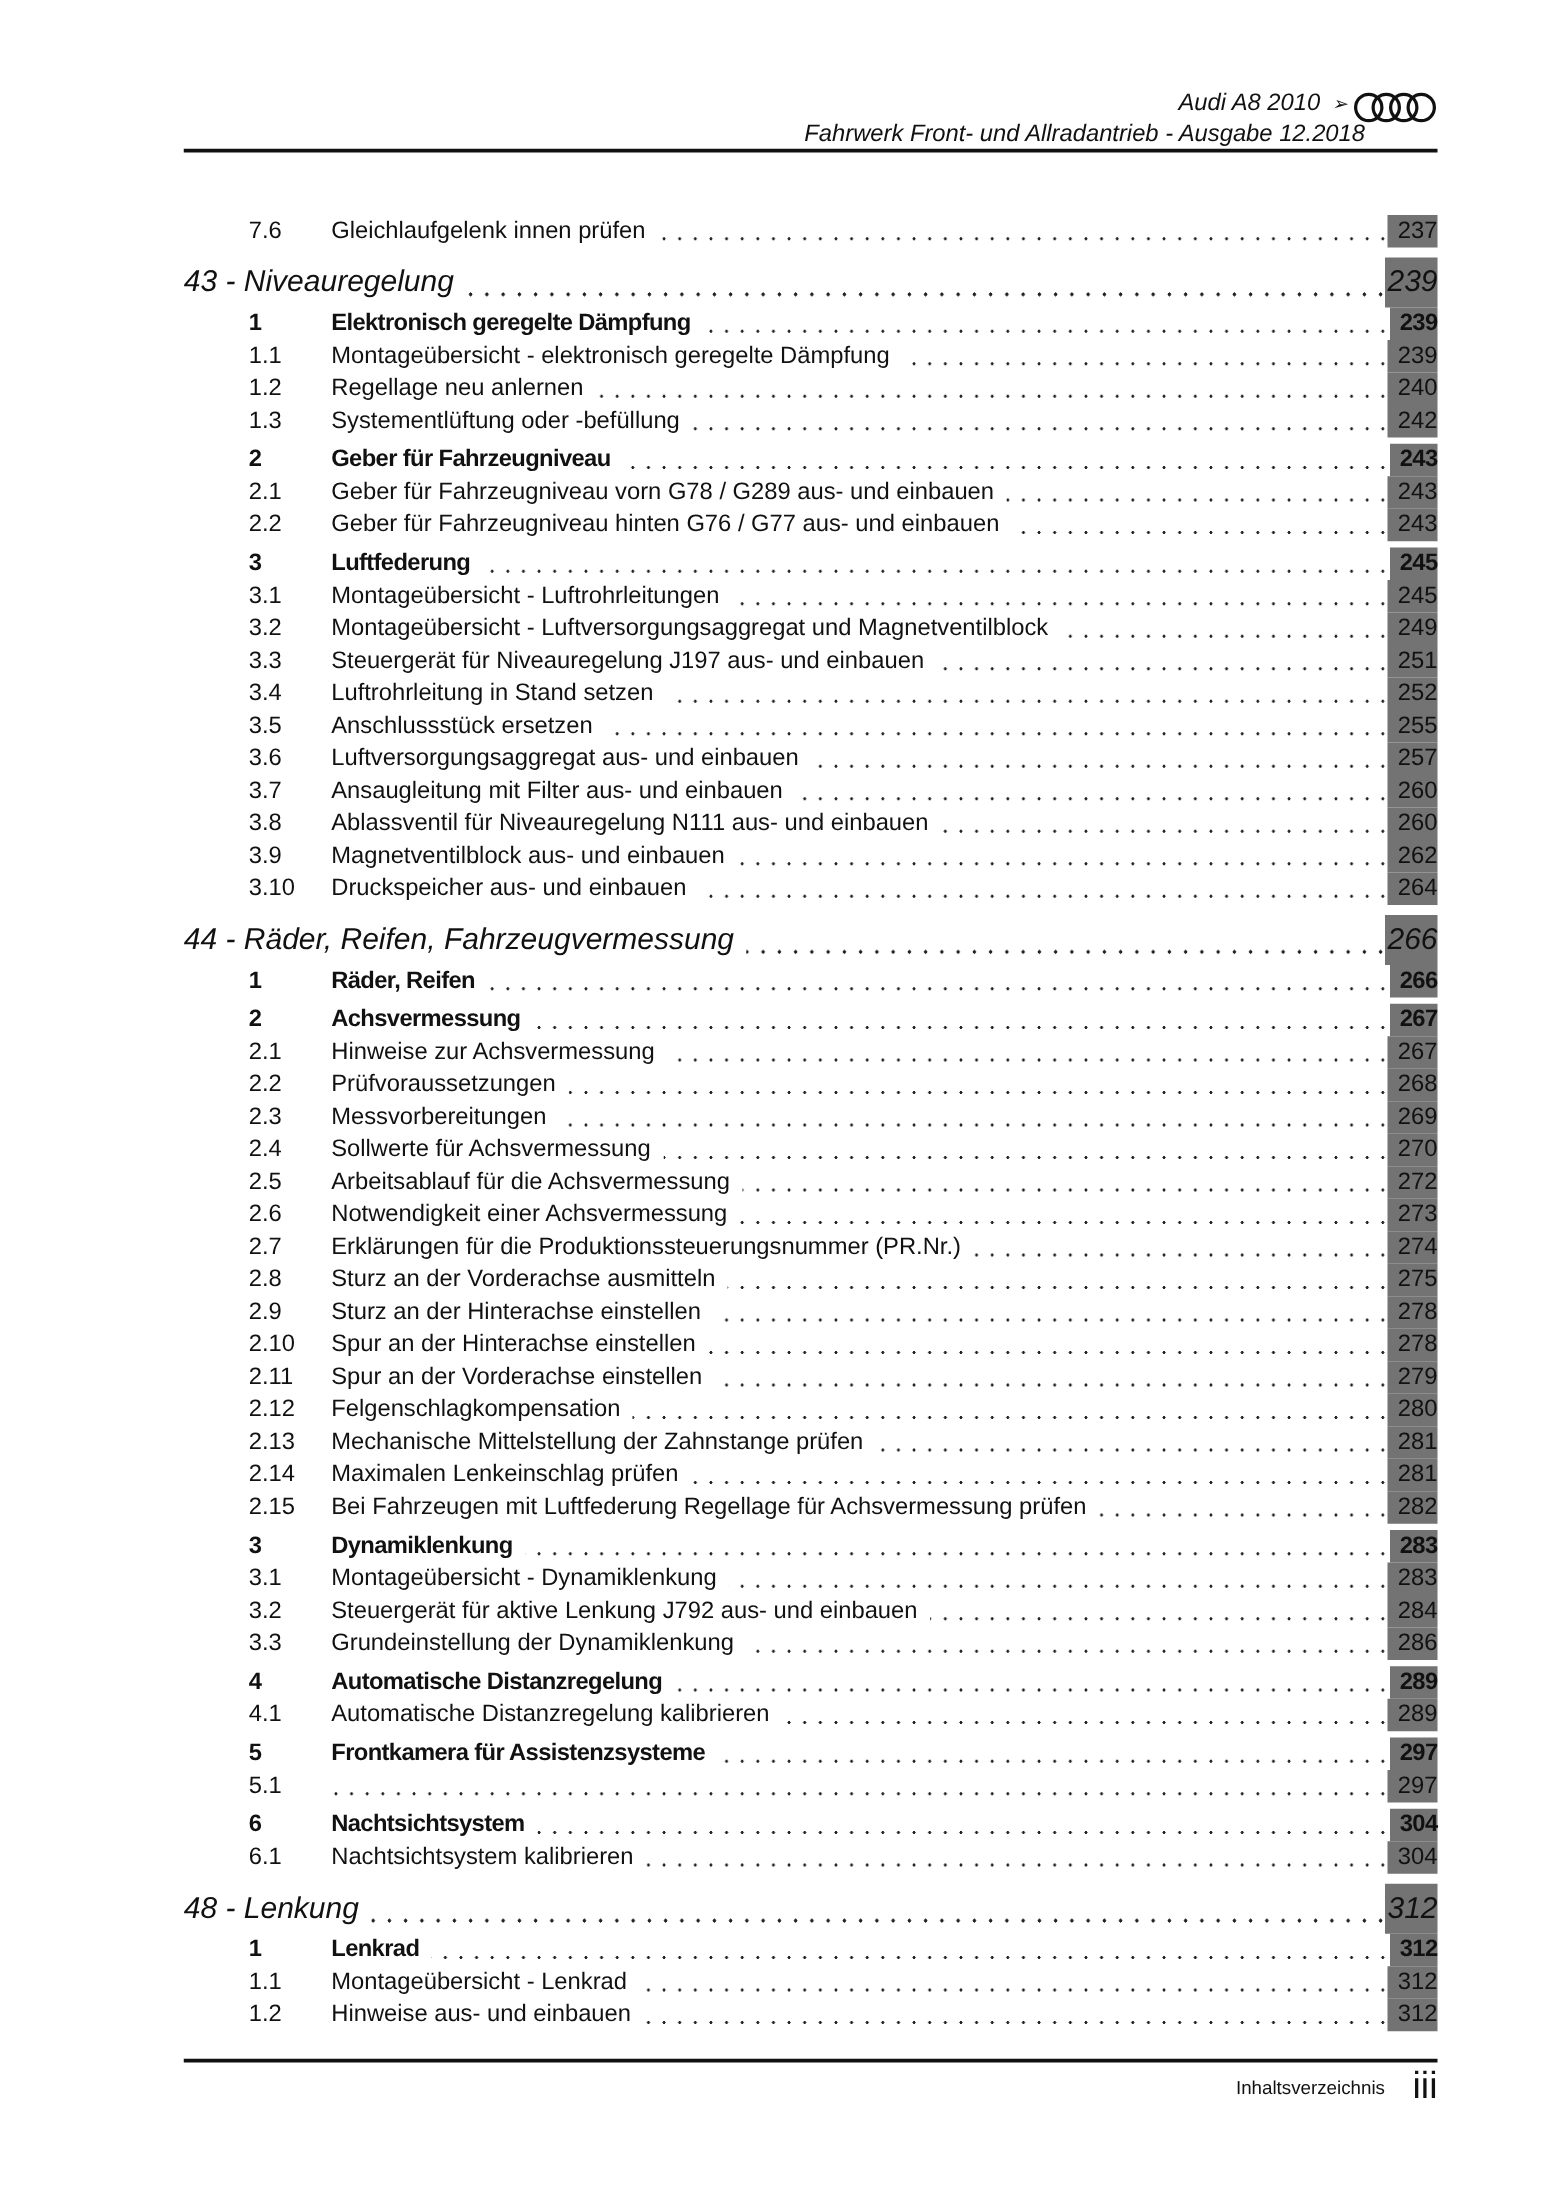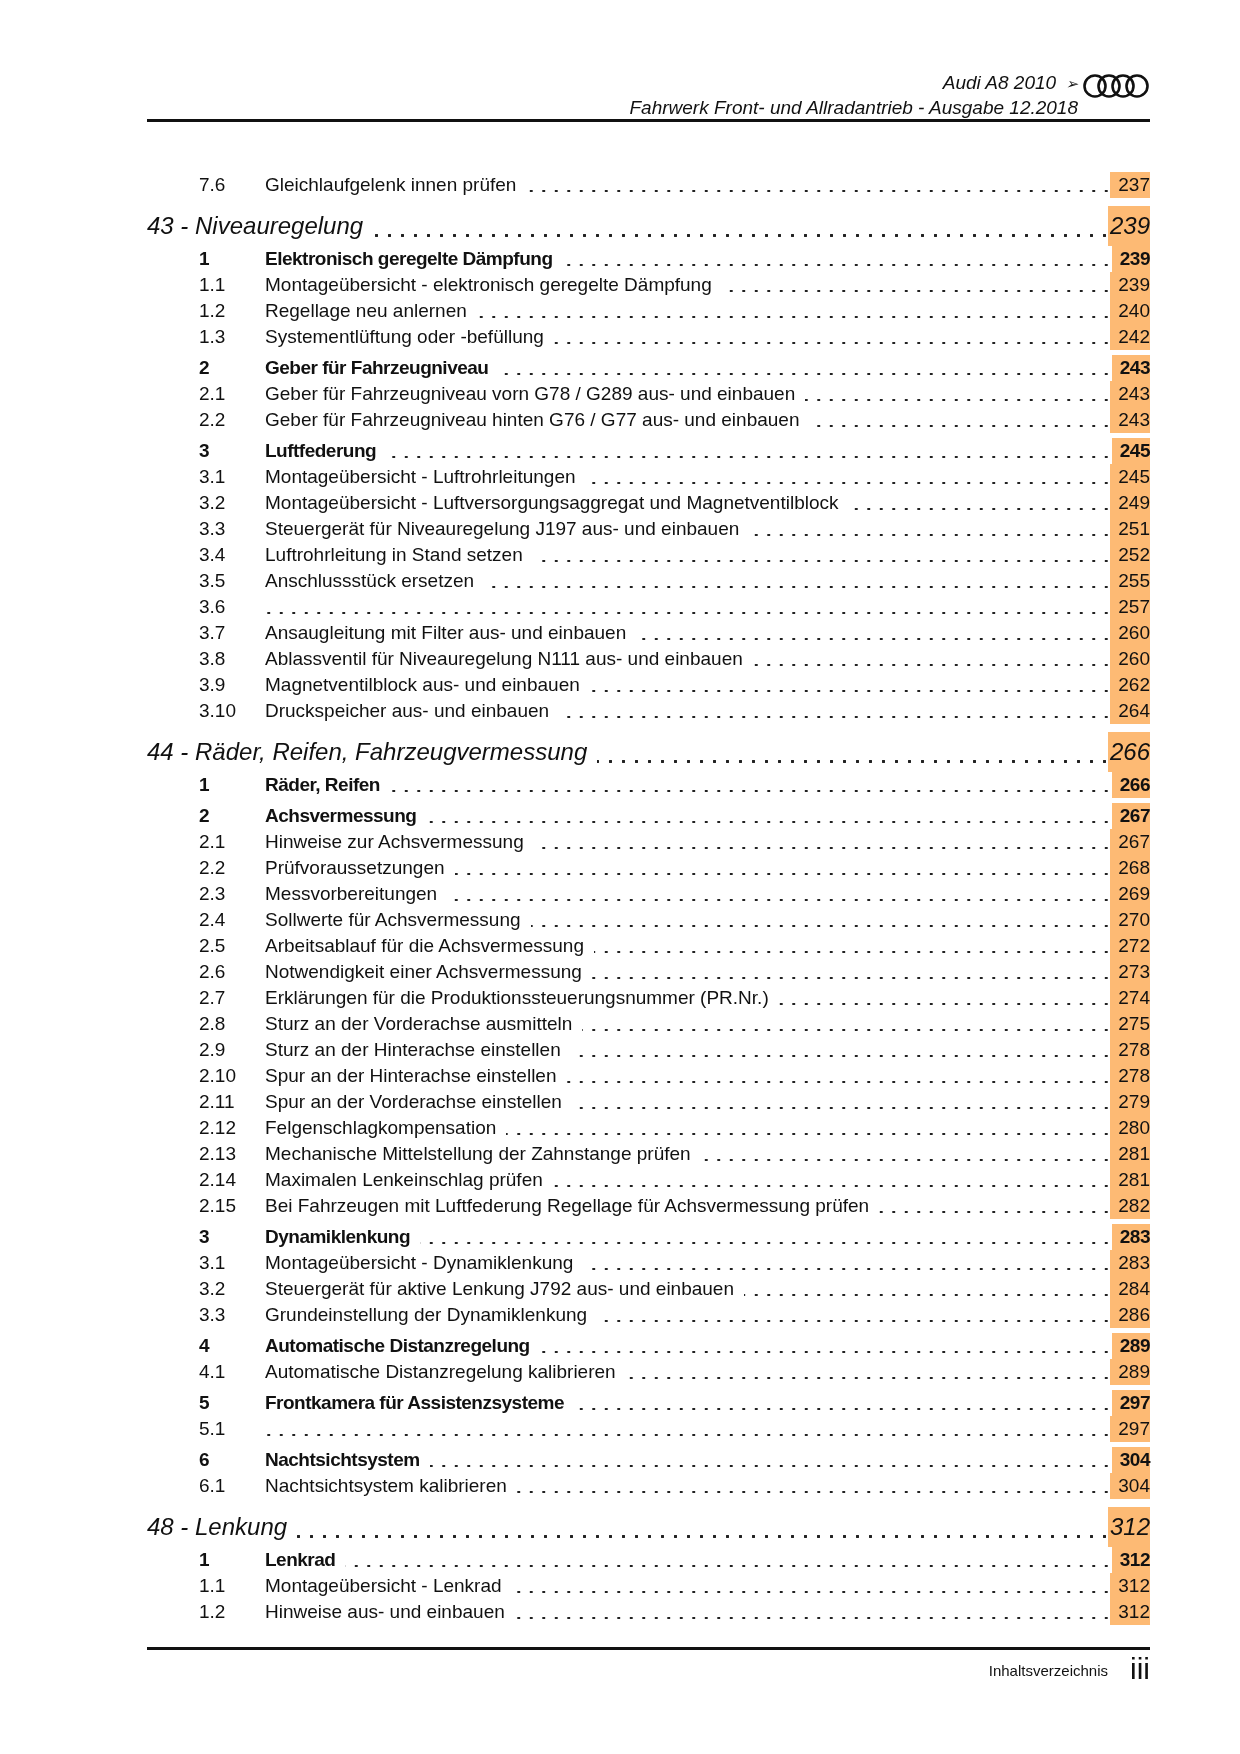--- a/index.html
+++ b/index.html
@@ -1,30 +1,30 @@
 <!DOCTYPE html>
 <html><head>
 <meta charset="utf-8">
 <style>
   html, body { margin:0; padding:0; background:#ffffff; }
   body { width:1240px; height:1754px; position:relative; overflow:hidden;
          font-family:"Liberation Sans", sans-serif; color:#111; }
   .header { position:absolute; left:147px; top:66px; width:1003px; height:56px;font-style:italic; }
   .hdr-model { position:absolute; right:72px; top:6px; font-size:19px; white-space:nowrap; }
   .hdr-arrow { font-size:15px; margin-left:4px; }
-  .hdr-sub { position:absolute; right:72px; top:31px; font-size:19px; white-space:nowrap; }
+  .hdr-sub { position:absolute; right:58px; top:31px; font-size:19px; white-space:nowrap; }
   .logo { position:absolute; right:0; top:7px; width:68px; height:26px; }
   .hdr-rule { position:absolute; left:0; right:0; bottom:0; height:3px; background:#111; }
 
   .toc { position:absolute; left:147px; top:172px; width:1003px; }
   .row { position:relative; display:flex; align-items:baseline; height:26px; line-height:26px;
          font-size:19px; }
   .row .num { position:absolute; left:52px; width:60px; }
   .row .title { margin-left:118px; white-space:nowrap; background:#fff; padding-right:10px; position:relative; z-index:1; }
-  .row .page { margin-left:auto; background:#fdba74; padding-left:8px; position:relative; z-index:1; }
+  .row .page { margin-left:auto; background:#737373; padding-left:8px; position:relative; z-index:1; }
   .row .leader { position:absolute; left:118px; right:0; bottom:5px; height:4px;
                  background-image:radial-gradient(circle, #222 1.1px, transparent 1.3px);
                  background-size:12.5px 4px; background-position:right center; background-repeat:repeat-x; }
   .row.head { font-weight:bold; margin-top:5px; letter-spacing:-0.5px; }
   .row.chapter { height:40px; line-height:40px; font-size:24px; margin-top:8px;font-style:italic; }
   .row.chapter .title { margin-left:0; }
   .row.chapter .leader { left:0; bottom:8px; height:5px; background-size:13px 5px;
                           background-image:radial-gradient(circle, #222 1.4px, transparent 1.6px); }
   .row.chapter .page { font-size:24px; padding-left:2px; }
   .row.first { margin-top:0; }
@@ -136,20 +136,21 @@
     </div>
     <div class="row">
       <span class="leader"></span>
       <span class="num">3.5</span>
       <span class="title">Anschlussstück ersetzen</span>
       <span class="page">255</span>
     </div>
     <div class="row">
       <span class="leader"></span>
       <span class="num">3.6</span>
+      <span class="title">Luftversorgungsaggregat aus- und einbauen</span>
       <span class="page">257</span>
     </div>
     <div class="row">
       <span class="leader"></span>
       <span class="num">3.7</span>
       <span class="title">Ansaugleitung mit Filter aus- und einbauen</span>
       <span class="page">260</span>
     </div>
     <div class="row">
       <span class="leader"></span>

